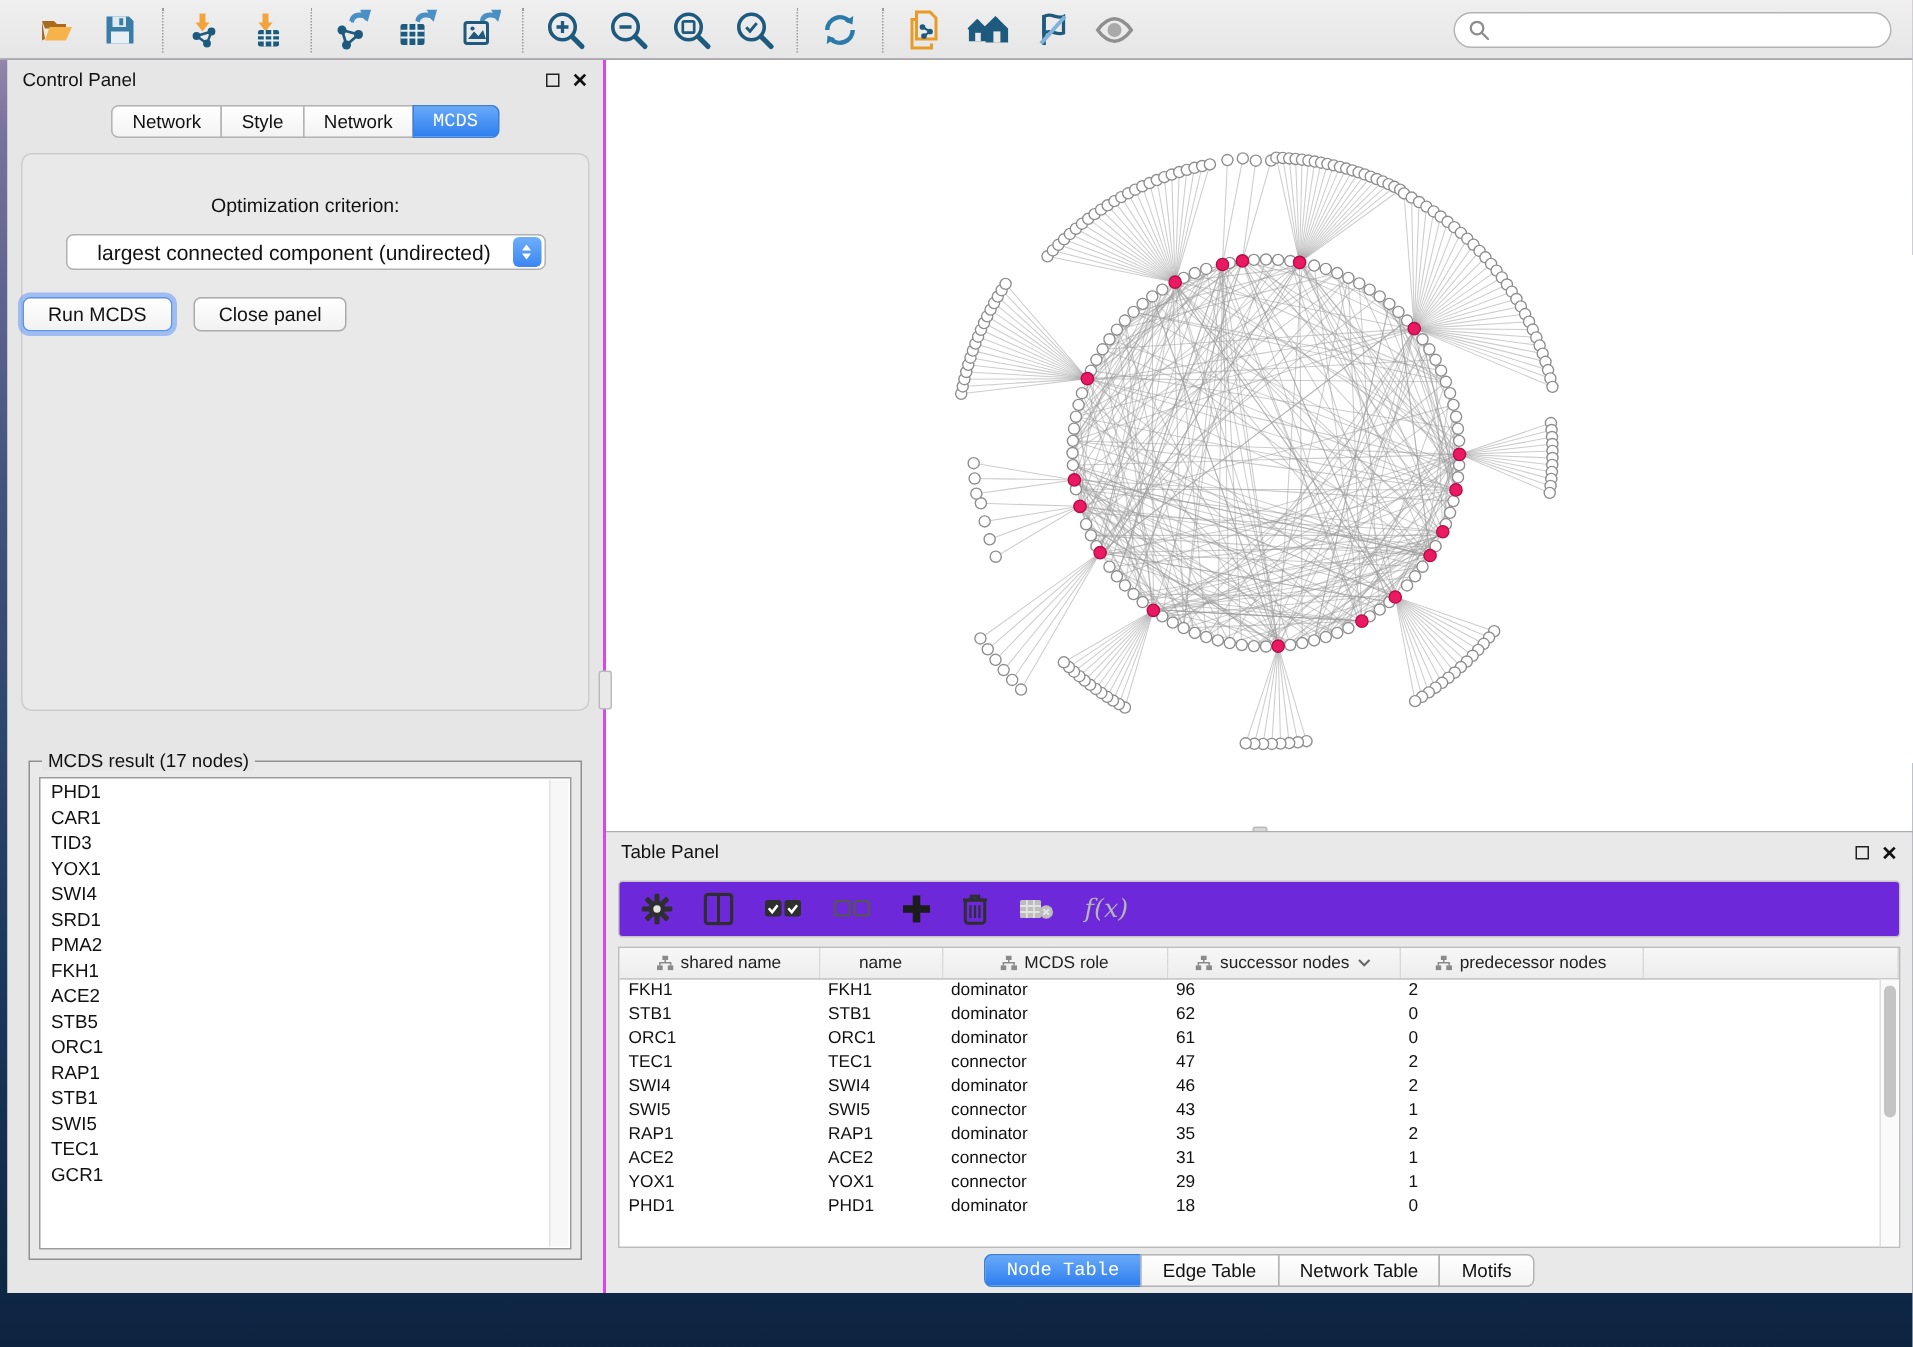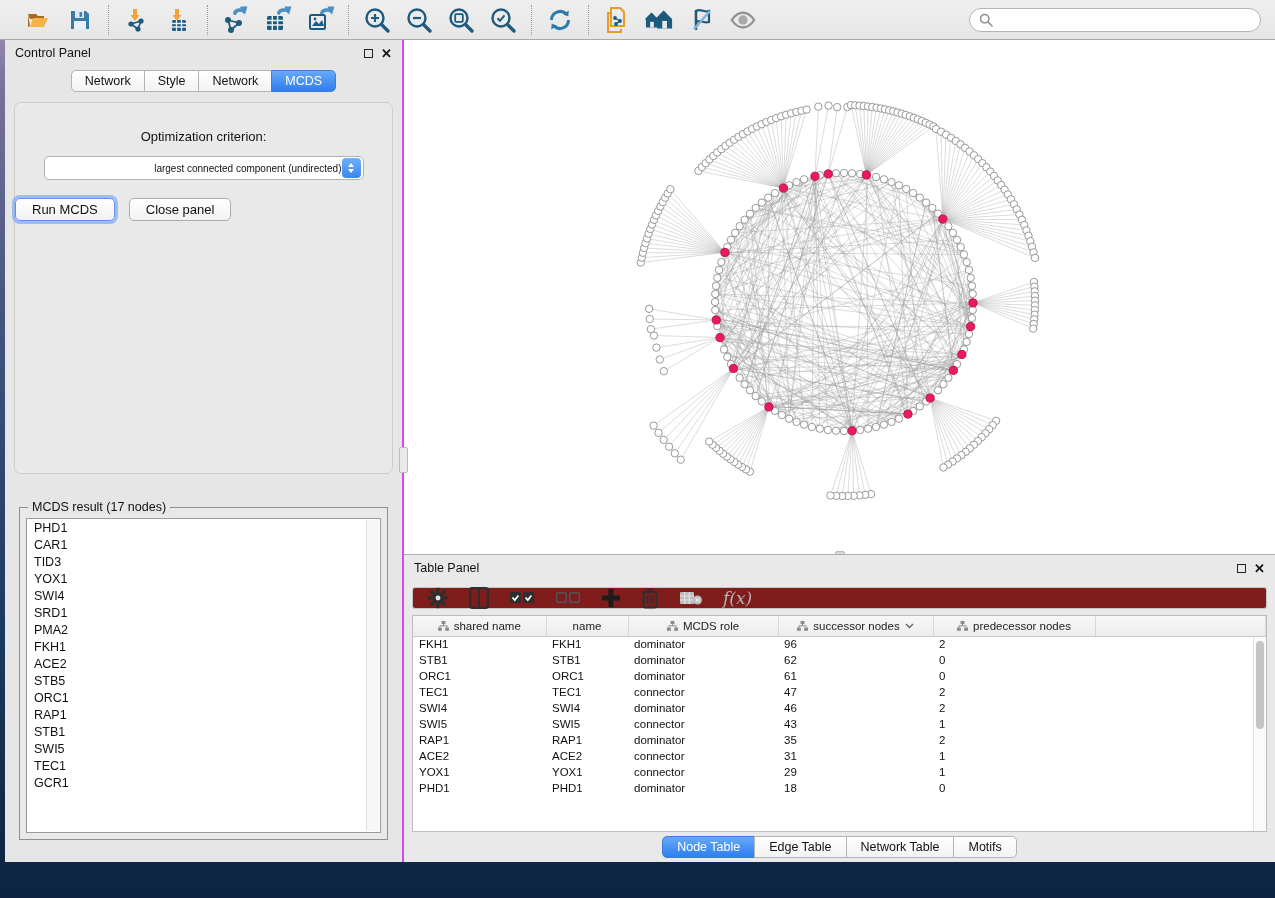--- a/index.html
+++ b/index.html
@@ -23,26 +23,26 @@
   .cpanel { width:399px; background:#e6e6e6; border-right:2px solid #d946ef; position:relative; }
   .panel-titlebar { height:26px; display:flex; align-items:center; padding:0 10px; font-size:12.5px; color:#111; }
   .panel-wbtns { margin-left:auto; display:flex; gap:8px; align-items:center; }
   .wbtn-float { width:9px; height:9px; border:1.5px solid #222; display:inline-block; cursor:pointer; }
   .wbtn-close { font-size:13px; font-weight:bold; color:#111; line-height:1; cursor:pointer; }
   .cp-tabs { display:flex; justify-content:center; margin-top:4px; position:relative; z-index:2; }
   .seg { display:inline-flex; }
   .seg-btn { border:1px solid #b3b3b3; background:linear-gradient(#ffffff,#f3f3f3); color:#111; font-size:12.5px; padding:3px 13px; margin-left:-1px; cursor:pointer; }
   .seg-btn:first-child { border-radius:5px 0 0 5px; margin-left:0; }
   .seg-btn:last-child { border-radius:0 5px 5px 0; }
-  .seg-btn.active { background:linear-gradient(#67a9f8,#2f7ef0); color:#fff; border-color:#3c7fd8; }
+  .seg-btn.active { background:linear-gradient(#67a9f8,#2f7ef0); color:#fff; border-color:#3c7fd8;font-family:Liberation Mono, monospace; }
   .cp-body { position:absolute; left:9px; right:9px; top:46px; bottom:0; }
   .cp-tabpane { position:absolute; left:0; right:0; top:16px; height:372px; background:#e9e9e9; border:1px solid #cdcdcd; border-radius:7px; padding-top:26px; text-align:center; }
   .opt-label { font-size:13px; color:#111; margin-bottom:12px; }
   .dropdown { width:320px; height:24px; margin:0 auto 18px auto; background:#fff; border:1px solid #b1b1b1; border-radius:5px; display:flex; align-items:center; cursor:pointer; }
-  .dropdown .dd-text { flex:1; font-size:10px; text-align:right; color:#111; padding-left:6px; white-space:nowrap; }
+  .dropdown .dd-text { flex:1; font-size:14px; text-align:center; color:#111; padding-left:6px; white-space:nowrap; }
   .dd-stepper { width:19px; height:20px; margin-right:2px; border-radius:4px; background:linear-gradient(#6fb0fb,#3a86f2); display:flex; flex-direction:column; align-items:center; justify-content:center; gap:2px; }
   .dd-stepper i { width:0; height:0; border-left:3.5px solid transparent; border-right:3.5px solid transparent; }
   .dd-up { border-bottom:4px solid #fff; }
   .dd-down { border-top:4px solid #fff; }
   .cp-buttons { display:flex; justify-content:flex-start; gap:14px; }
   .btn { background:linear-gradient(#ffffff,#f2f2f2); border:1px solid #ababab; border-radius:5px; font-size:13px; padding:3px 16px; color:#111; cursor:pointer; }
   .btn.focus-ring { box-shadow:0 0 0 3px rgba(110,160,245,.6); border-color:#5f93e8; }
 
   .mcds-box { position:absolute; left:5px; right:5px; top:421px; bottom:22px; border:1px solid #8f8f8f; background:#e9e9e9; }
   .mcds-legend { position:absolute; top:-8px; left:8px; background:#e6e6e6; padding:0 4px; font-size:12.5px; color:#111; }
@@ -62,21 +62,21 @@
   .tl-red { background:#ff5f57; border:1px solid #e0443e; }
   .tl-yellow { background:#febc2e; border:1px solid #d89e22; }
   .tl-green { background:#28c840; border:1px solid #1ba32f; }
   .net-title { position:absolute; left:0; right:0; text-align:center; font-size:12.5px; color:#222; }
   .net-canvas { flex:1; background:#ffffff; position:relative; overflow:hidden; }
   .net-canvas svg { position:absolute; left:0; top:0; }
   .net-grip { position:absolute; left:50%; bottom:-4px; width:10px; height:7px; margin-left:-5px; background:#d6d6d6; border:1px solid #b9b9b9; border-radius:2px; z-index:4; }
 
   
   .tpanel { flex:1; background:#e9e9e9; display:flex; flex-direction:column; position:relative; }
-  .tp-toolbar { margin:6px 8px 6px 8px; height:22px; background:#7f1d1d; border:1px solid #c6c6c6; border-radius:3px; display:flex; align-items:center; gap:20px; padding:0 14px; }
+  .tp-toolbar { margin:6px 8px 6px 8px; height:38px; background:#6d28d9; border:1px solid #c6c6c6; border-radius:3px; display:flex; align-items:center; gap:20px; padding:0 14px; }
   .tp-ic { display:flex; align-items:center; justify-content:center; cursor:pointer; }
   .fx { font-family:"DejaVu Serif", serif; font-style:italic; font-size:17px; color:#b5b5b5; }
   .tbl-wrap { margin:0 8px; flex:1; background:#fff; border:1px solid #bdbdbd; position:relative; overflow:hidden; }
   table.ntable { border-collapse:collapse; width:100%; table-layout:fixed; }
   .ntable th { background:linear-gradient(#f7f7f7,#ededed); border-right:1px solid #d8d8d8; border-bottom:1px solid #c8c8c8; font-weight:normal; font-size:11.5px; color:#222; height:20px; padding:0 4px; white-space:nowrap; overflow:hidden; }
   .th-inner { display:flex; align-items:center; justify-content:center; gap:5px; }
   .ntable td { font-size:11.5px; color:#111; height:16px; padding:0 6px; white-space:nowrap; overflow:hidden; }
   .ntable td.num { text-align:left; padding-right:20px; }
   .tbl-vscroll { position:absolute; right:0; top:21px; bottom:0; width:13px; background:#fafafa; border-left:1px solid #e0e0e0; }
   .tbl-thumb { position:absolute; left:2px; right:2px; top:4px; height:88px; background:#c4c4c4; border-radius:5px; }

